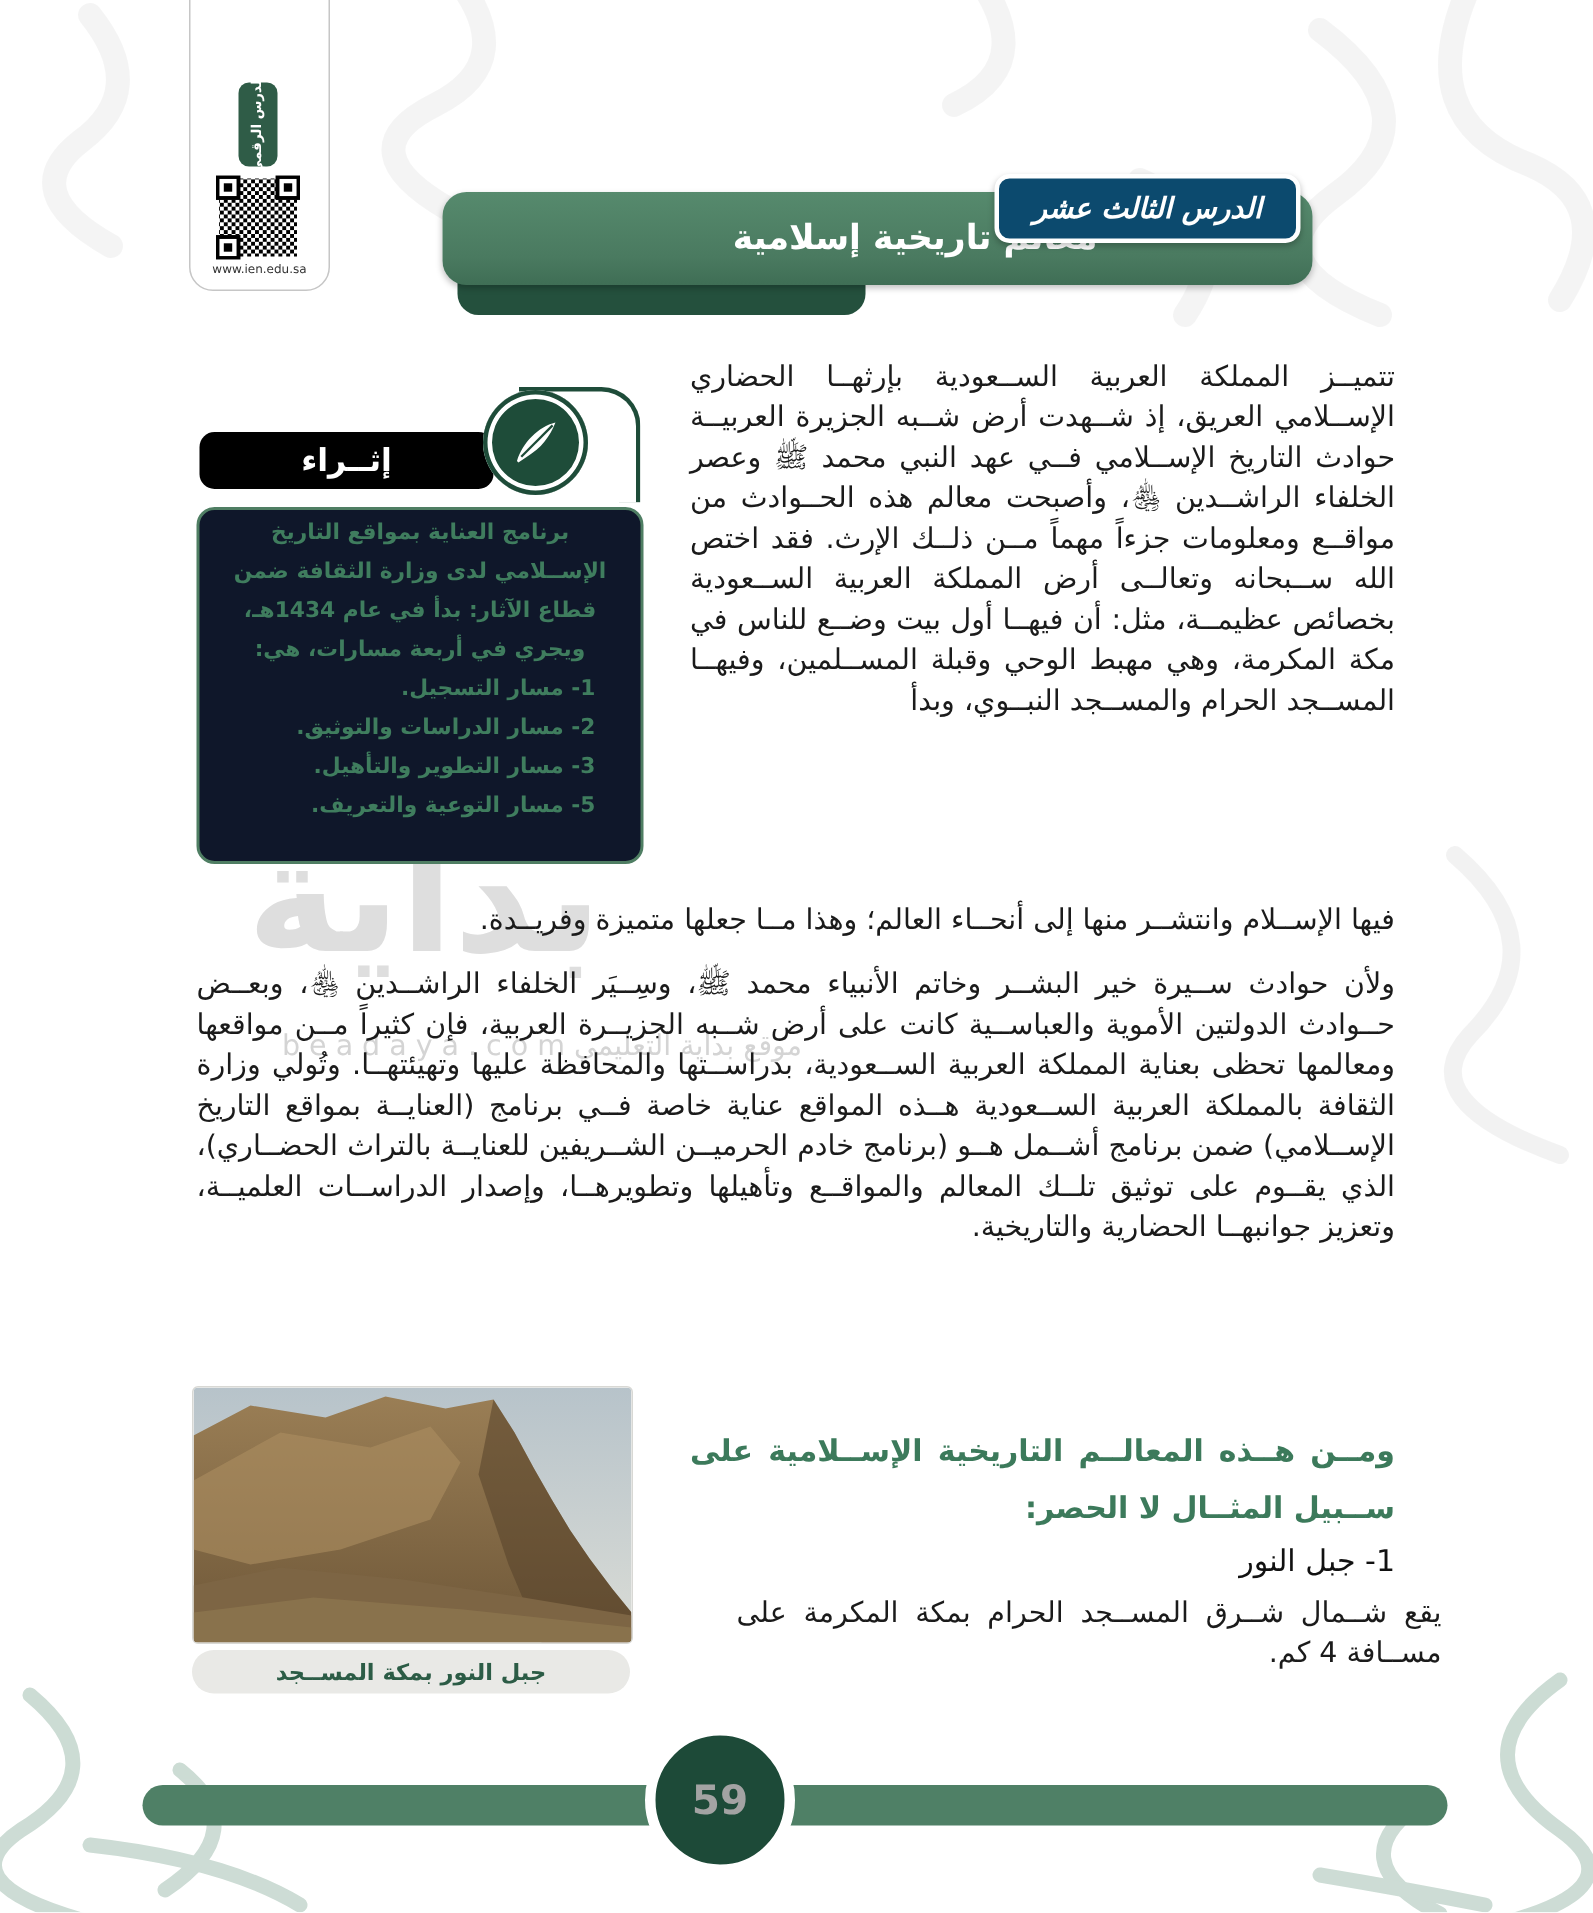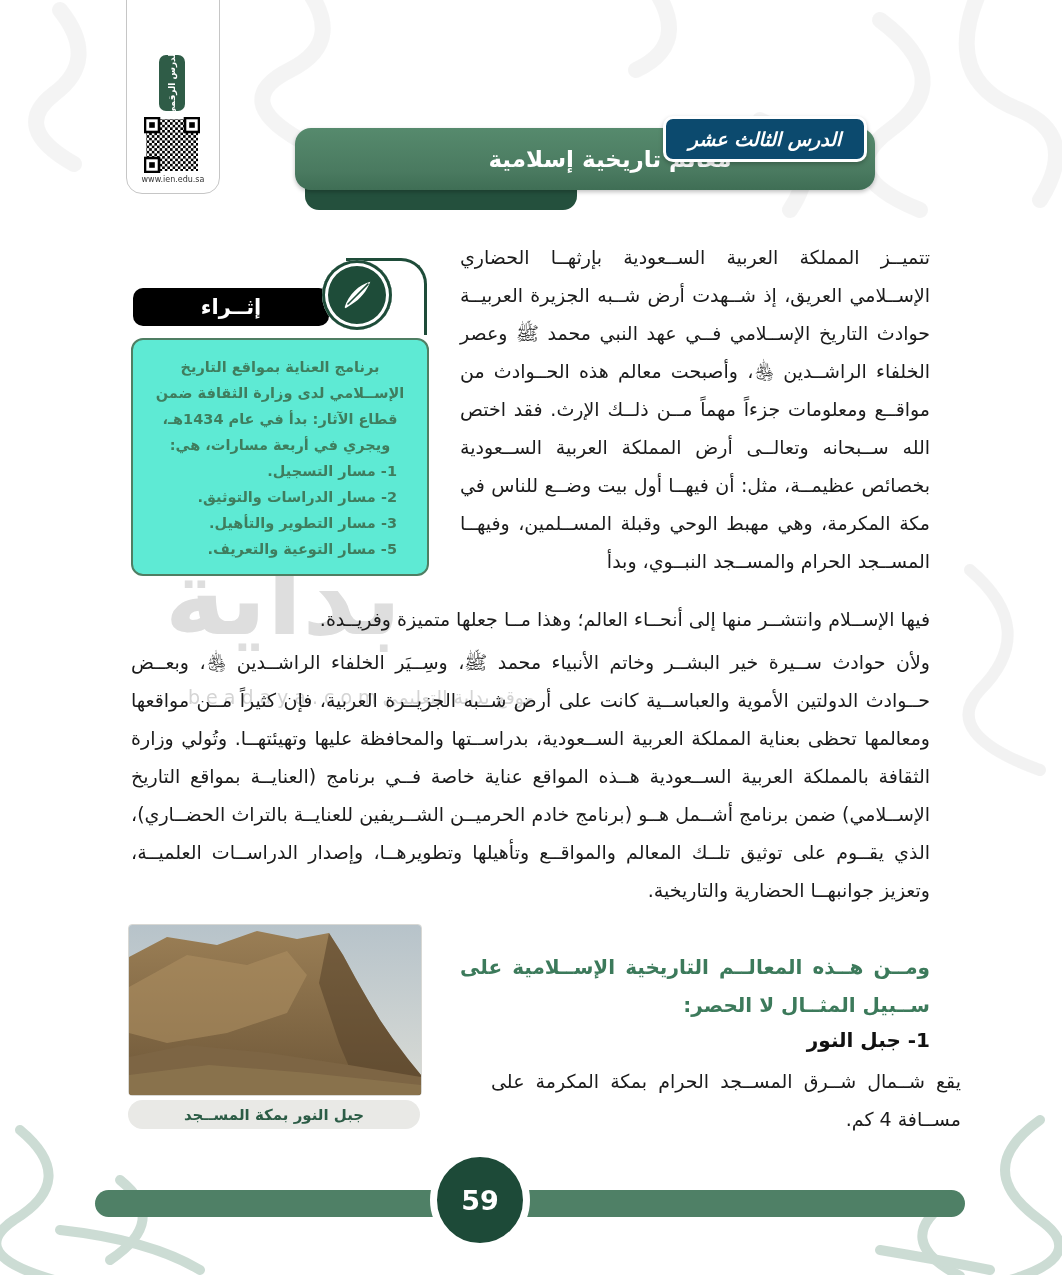--- a/index.html
+++ b/index.html
@@ -32,40 +32,40 @@
 
   
   .enrich-tab{position:absolute;left:133px;top:288px;width:196px;height:38px;background:#000000;border-radius:10px;z-index:2;
               display:flex;align-items:center;justify-content:center;color:#fff;font-weight:700;font-size:21px;}
   .enrich-corner{position:absolute;left:346px;top:258px;width:78px;height:74px;border-top:3px solid #1e4c39;
                  border-left:3px solid #1e4c39;border-top-left-radius:26px;z-index:1;transform:scaleX(-1);}
   .enrich-icon{position:absolute;left:322px;top:260px;width:70px;height:70px;border-radius:50%;background:#1e4c39;z-index:3;
                box-shadow:inset 0 0 0 3px #1e4c39, inset 0 0 0 6px #ffffff;
                display:flex;align-items:center;justify-content:center;}
   .enrich-box{position:absolute;left:131px;top:338px;width:298px;height:238px;border:2.5px solid #4f7e63;border-radius:12px;
-              z-index:2;background:#5eead4;box-sizing:border-box;padding:14px 16px;}
+              z-index:2;background:#0f172a;box-sizing:border-box;padding:2px 16px;}
   .enrich-text{color:#3f7d5e;font-weight:700;font-size:14.5px;line-height:26px;text-align:center;}
   .enrich-item{color:#3f7d5e;font-weight:700;font-size:14.5px;line-height:26px;text-align:right;padding-right:14px;}
 
   
-  .body-text{font-size:19px;line-height:38px;color:#1b1b1b;text-align:justify;}
+  .body-text{font-size:19px;line-height:27px;color:#1b1b1b;text-align:justify;}
   .green-heading{color:#3c7a5b;font-weight:700;font-size:20px;line-height:38px;text-align:justify;}
-  .sub-heading{color:#111;font-weight:700;font-size:20px;}
+  .sub-heading{color:#111;font-weight:400;font-size:20px;}
 
   
   .figure{position:absolute;left:128px;top:924px;width:292px;height:170px;border-radius:4px;overflow:hidden;
           border:1px solid #d8d8d4;z-index:2;}
   .figure-caption{position:absolute;left:128px;top:1100px;width:292px;height:29px;background:#e9e9e6;border-radius:15px;
                   display:flex;align-items:center;justify-content:center;color:#2c5c46;font-weight:700;font-size:15px;z-index:2;}
 
   
   .footer-bar{position:absolute;left:95px;top:1190px;width:870px;height:27px;background:#4f8066;border-radius:14px;z-index:2;}
   .page-number{position:absolute;left:430px;top:1150px;width:100px;height:100px;border-radius:50%;background:#1d4a38;
                border:7px solid #ffffff;box-sizing:border-box;display:flex;align-items:center;justify-content:center;
-               color:#ffffff;font-weight:700;font-size:27px;z-index:3;direction:ltr;}
+               color:#a3a3a3;font-weight:700;font-size:27px;z-index:3;direction:ltr;}
 
   
   .wm-big{position:absolute;left:148px;top:538px;width:270px;color:#dedede;font-size:104px;font-weight:700;z-index:0;
           text-align:center;line-height:120px;}
   .wm-line{position:absolute;left:150px;top:686px;width:640px;z-index:0;color:#d4d4d4;font-size:19px;letter-spacing:6px;
            display:flex;direction:ltr;justify-content:flex-start;margin-left:38px;}
 </style>
 </head>
 <body>
 

